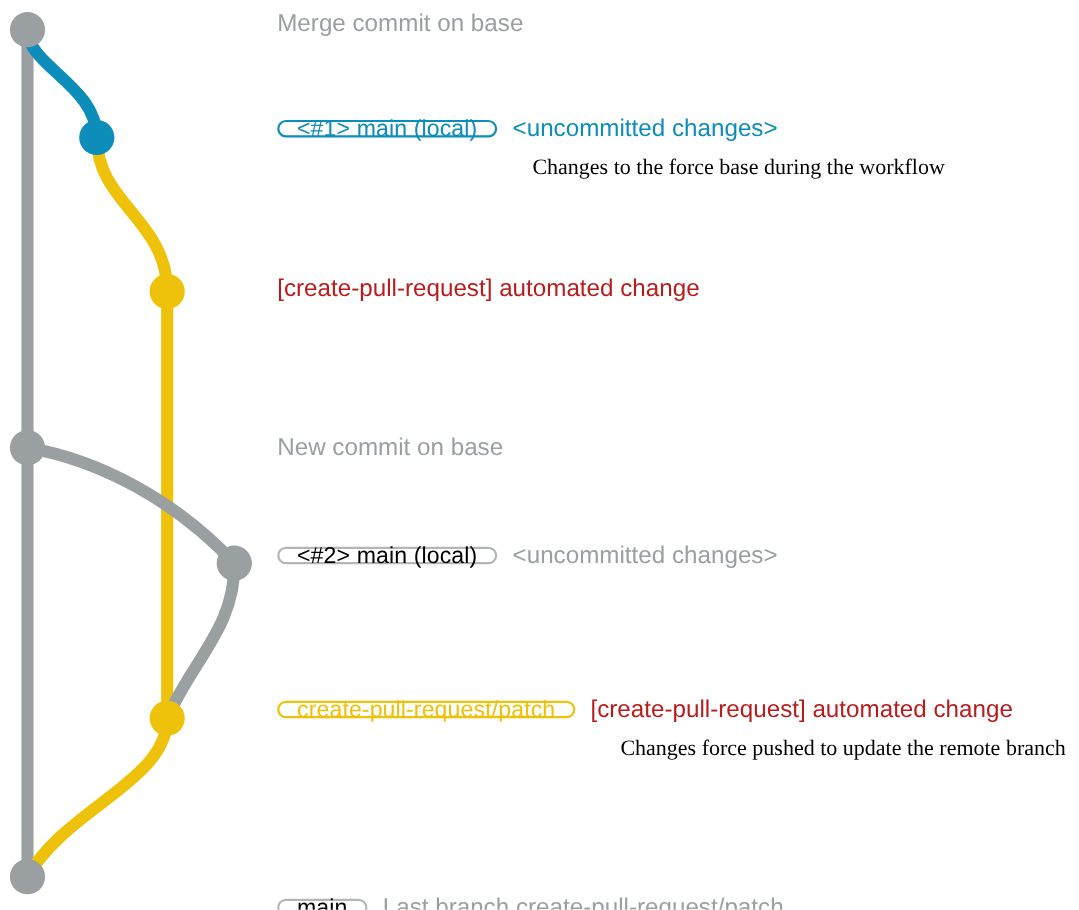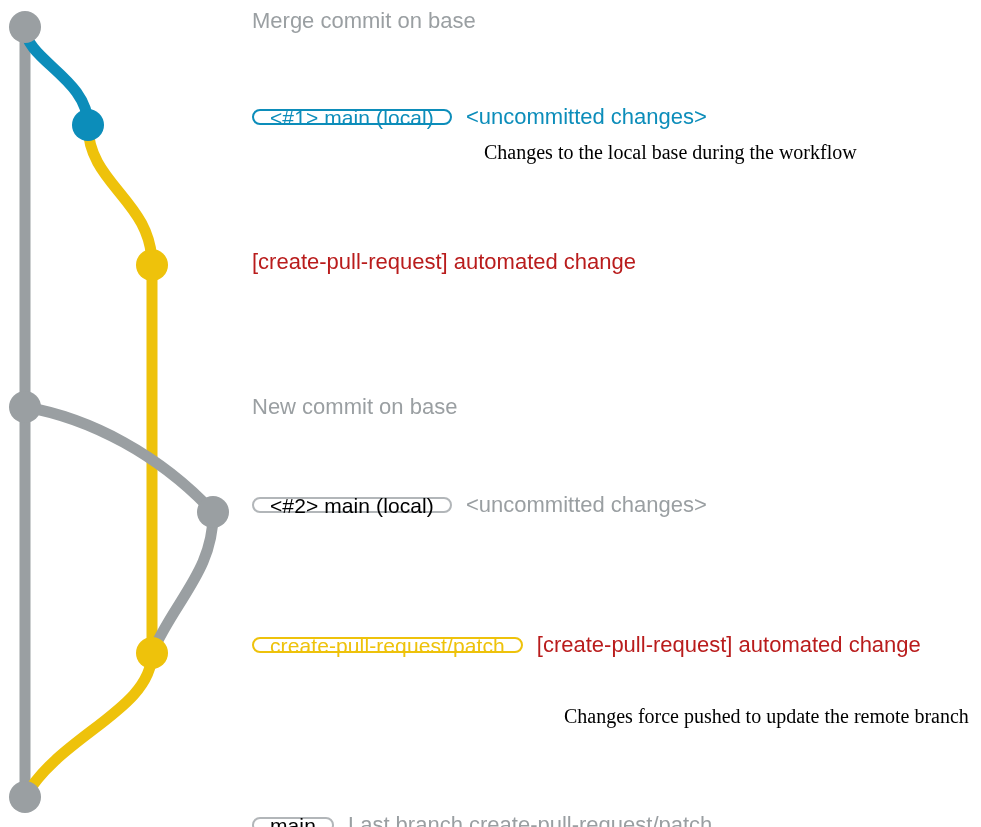--- a/index.html
+++ b/index.html
@@ -89,21 +89,21 @@
     white-space: nowrap;
     margin-top: 14px;
   }
 
   
   #row-last-commit      { top: 10px; }
   #row-local-1          { top: 106px; }
   #row-automated-1      { top: 251px; }
   #row-new-commit       { top: 396px; }
   #row-local-2          { top: 494px; }
-  #row-automated-2      { top: 634px; gap: 36px; }
+  #row-automated-2      { top: 634px; }
   #row-merge            { top: 814px; align-items: flex-end; }
 
   #row-automated-1 .note { margin-left: 18px; }
   #row-local-1 .note     { margin-left: 232px; }
   #row-local-2 .note     { margin-left: 232px; }
   #row-automated-2 .note { margin-left: 312px; font-family: Liberation Serif, serif; }
 </style>
 </head>
 <body>
 
@@ -134,21 +134,21 @@
   <div class="row-line">
     <span class="subject gray standalone">Merge commit on base</span>
   </div>
 </div>
 
 <div class="row" id="row-local-1">
   <div class="row-line">
     <span class="pill teal">&lt;#1&gt; main (local)</span>
     <span class="subject teal">&lt;uncommitted changes&gt;</span>
   </div>
-  <div class="note">Changes to the local base during the workflow</div>
+  <div class="note">Changes to the force base during the workflow</div>
 </div>
 
 <div class="row" id="row-automated-1">
   <div class="row-line">
     <span class="subject yellow standalone">[create-pull-request] automated change</span>
   </div>
 </div>
 
 <div class="row" id="row-new-commit">
   <div class="row-line">

